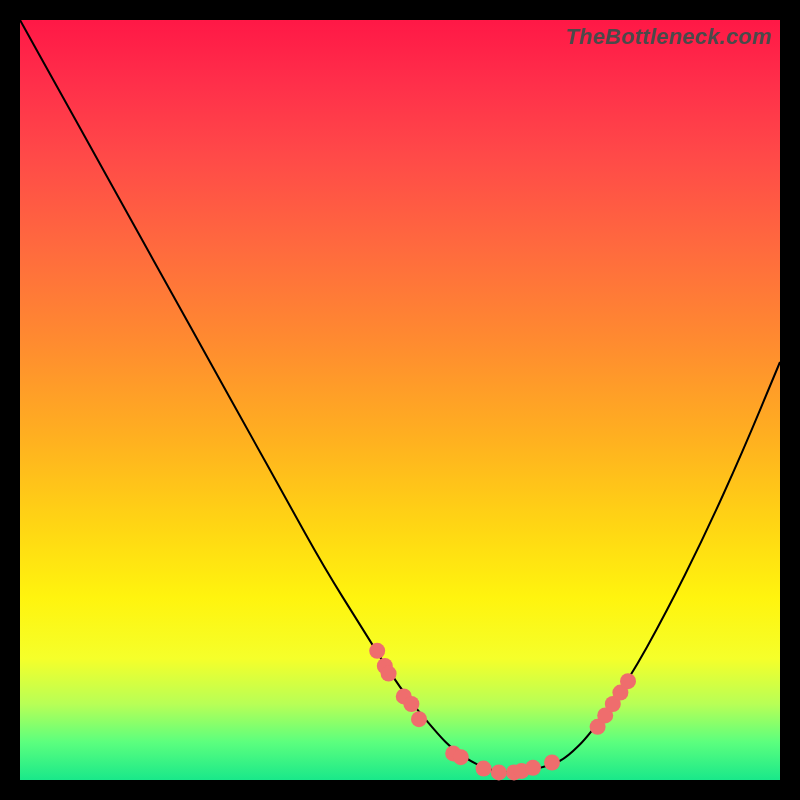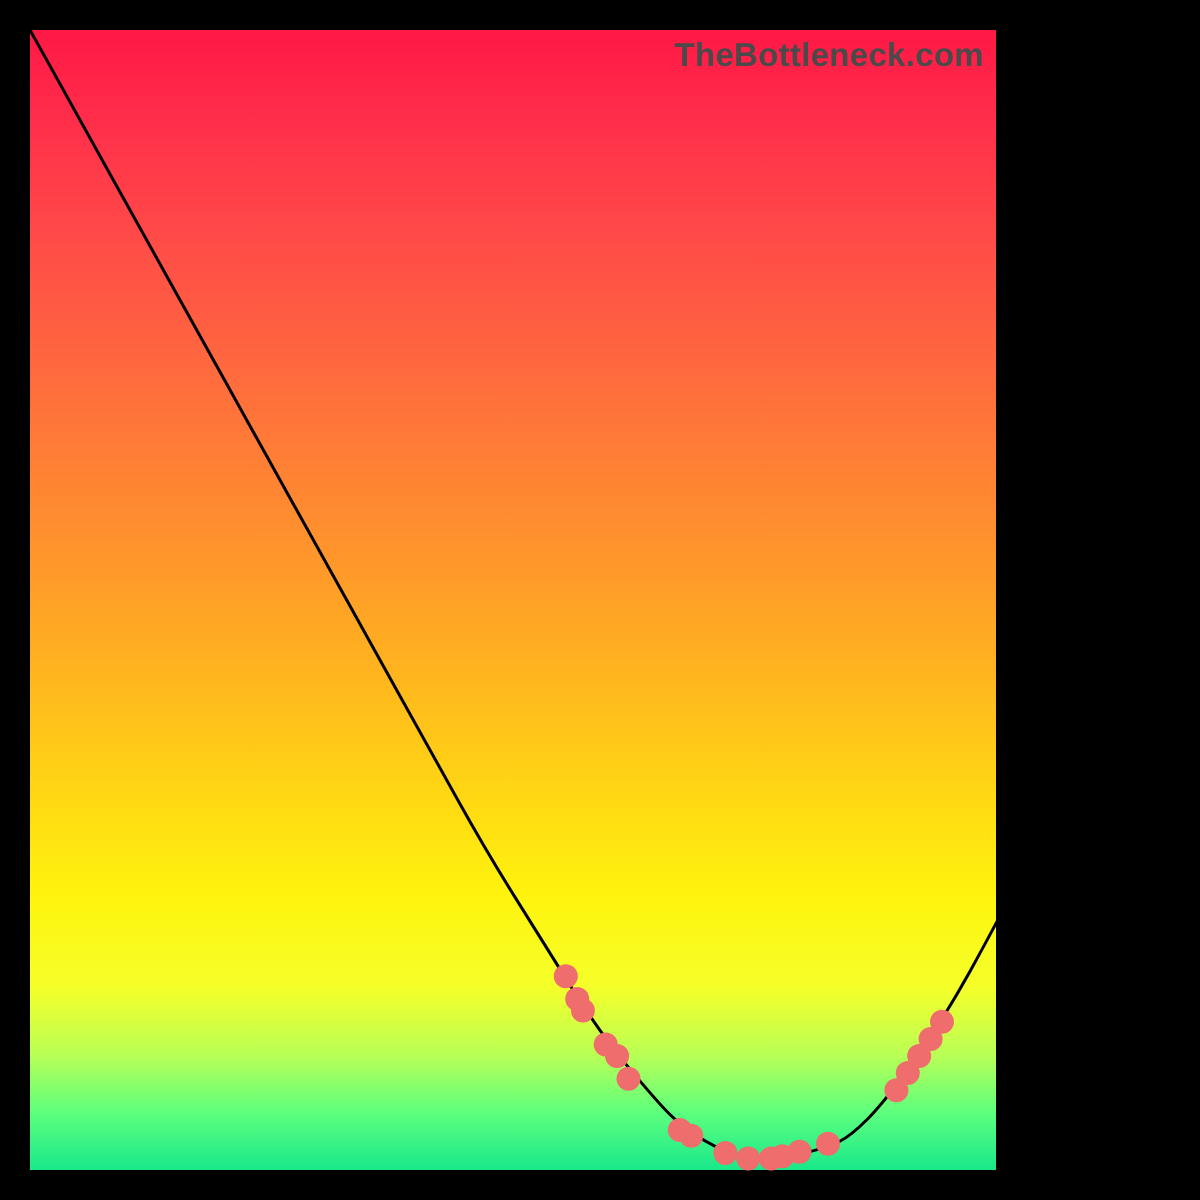--- a/index.html
+++ b/index.html
@@ -14,36 +14,37 @@
   .stage {
     position: relative;
     width: 800px;
     height: 800px;
     background: #000;
   }
   .plot {
     position: absolute;
     left: 20px;
     top: 20px;
-    width: 644px;
+    width: 760px;
     height: 760px;
     
     background: linear-gradient(to bottom,
       #ff1846 0%,
       #ff2e4a 8%,
       #ff4a48 18%,
       #ff6a3e 30%,
       #ff8a30 42%,
       #ffb020 55%,
       #ffd414 66%,
       #fff40e 76%,
       #f5ff2a 84%,
       #b8ff56 90%,
       #5cff7e 95%,
       #19e88a 100%);
+    font-style: italic;
   }
   .watermark {
     position: absolute;
     top: 4px;
     right: 8px;
     font-size: 22px;
     font-weight: 600;
     color: #4a4a4a;
     letter-spacing: 0.2px;
     user-select: none;

